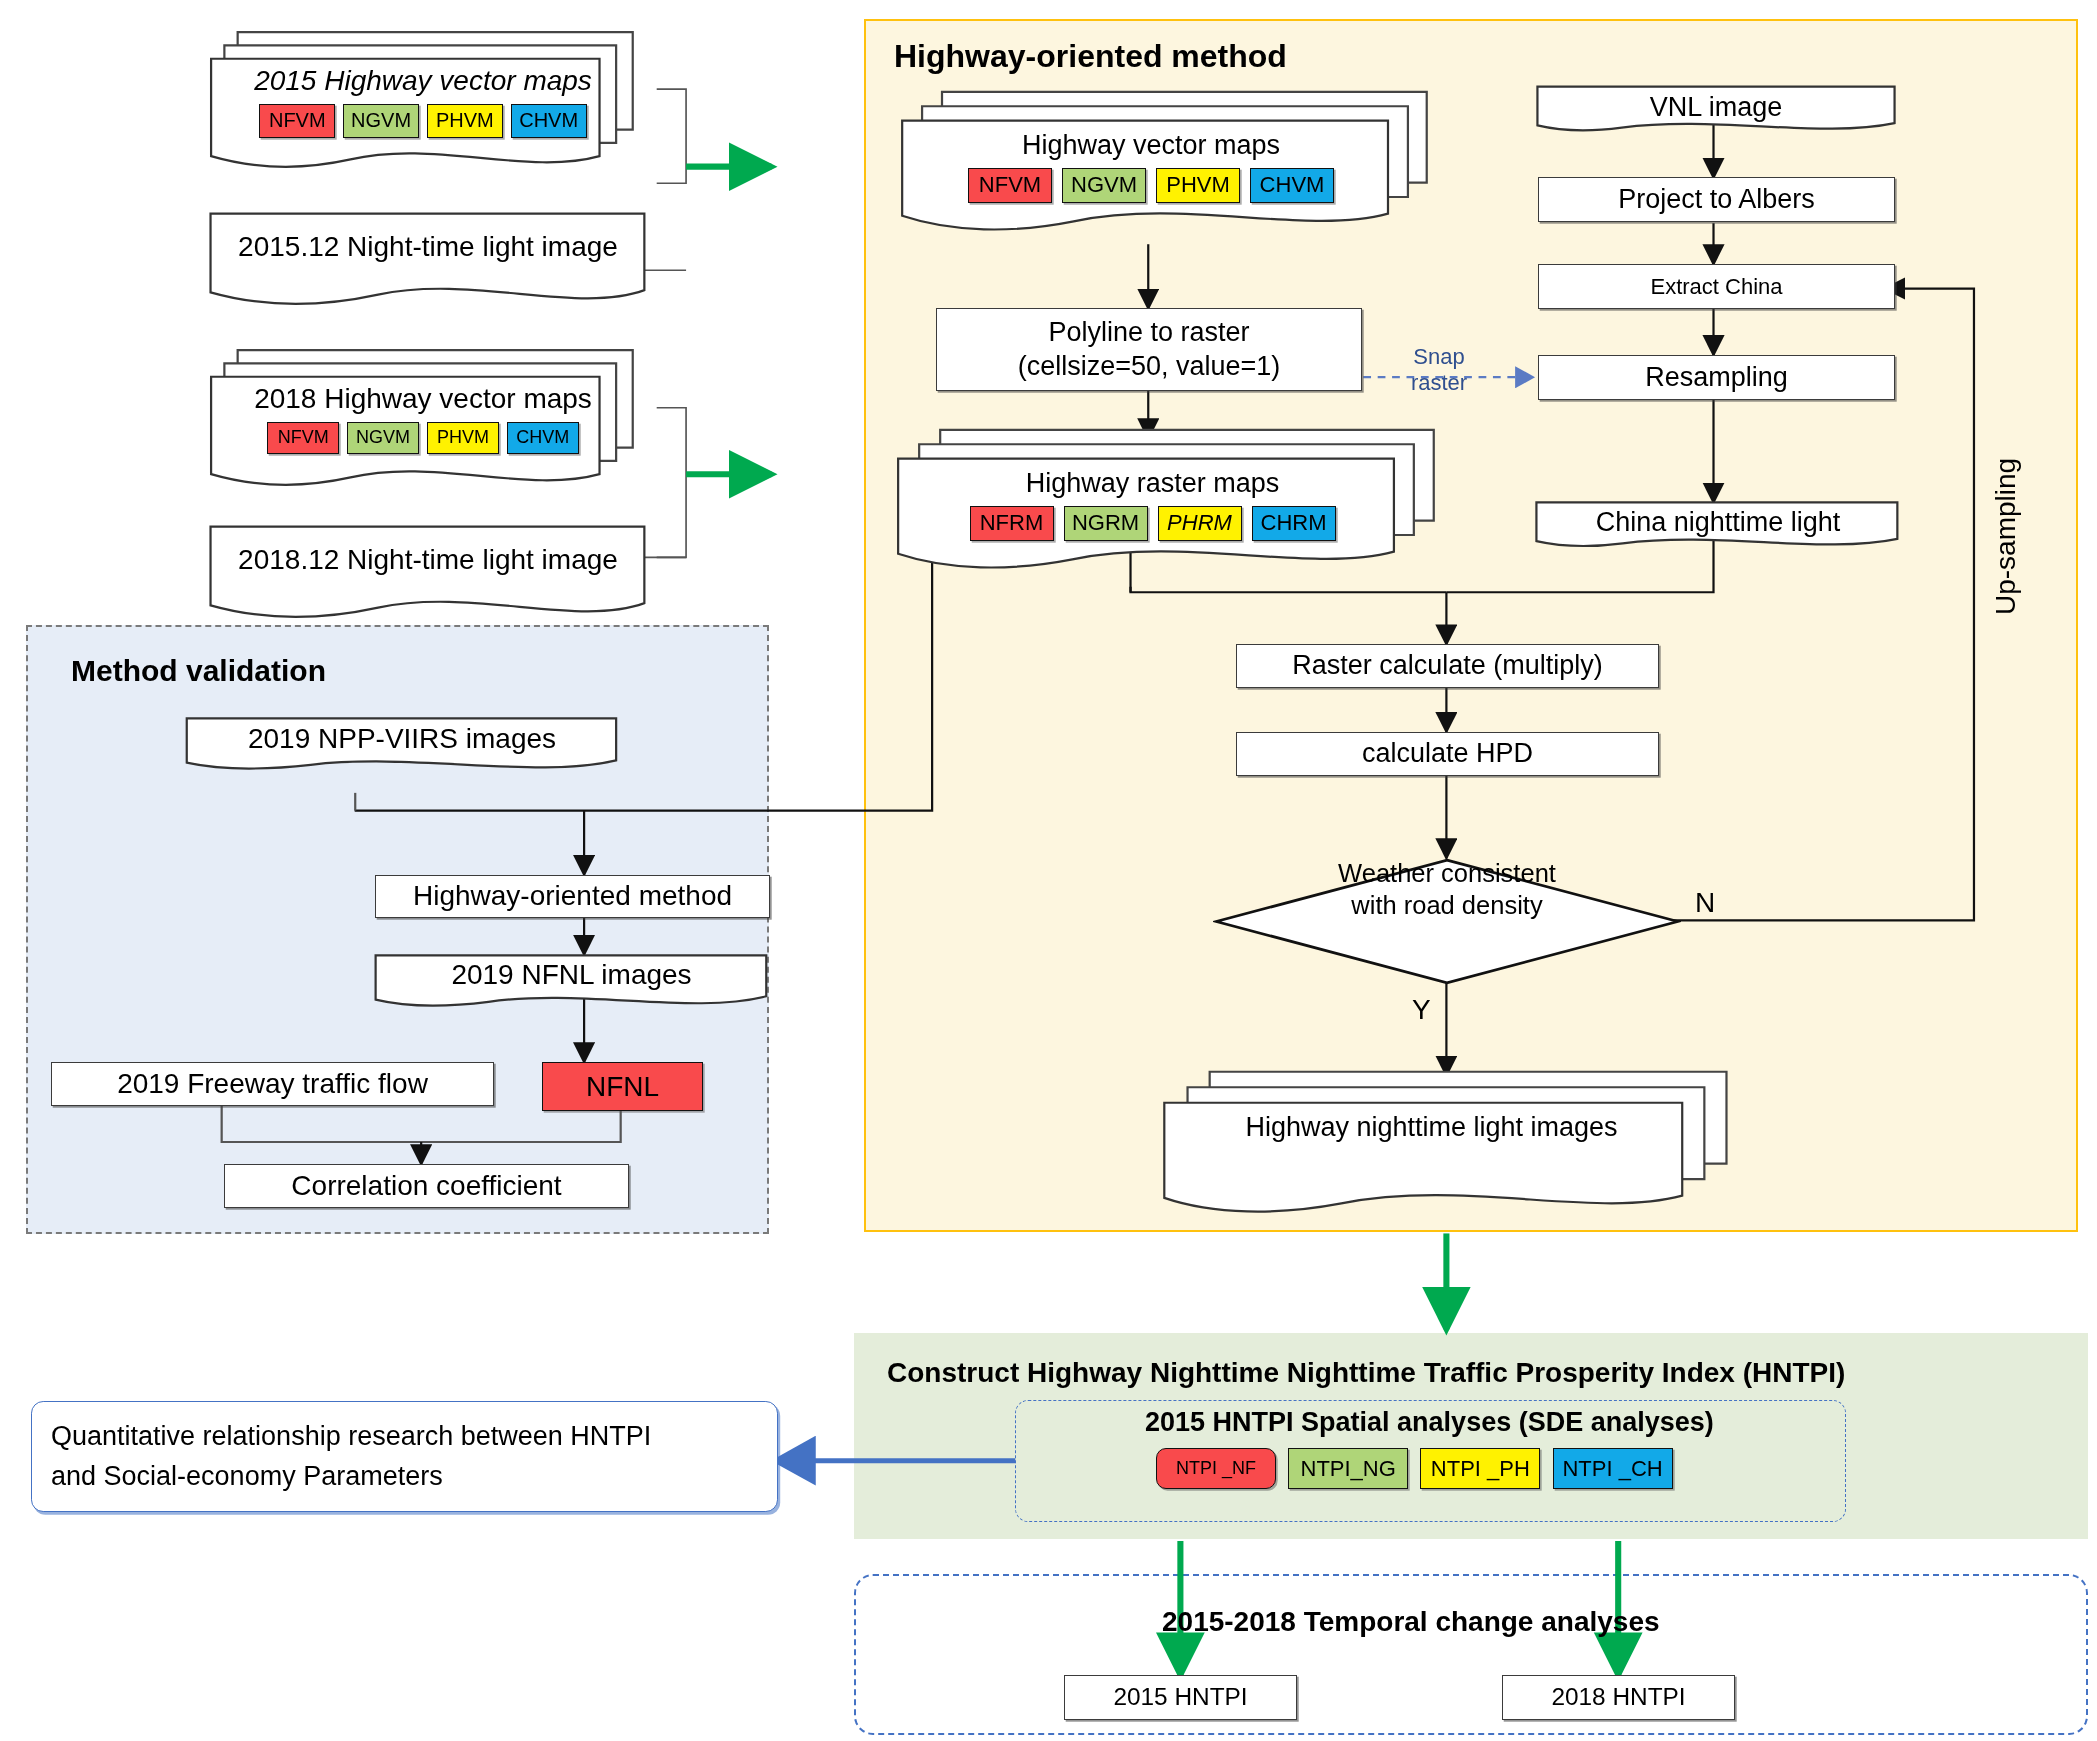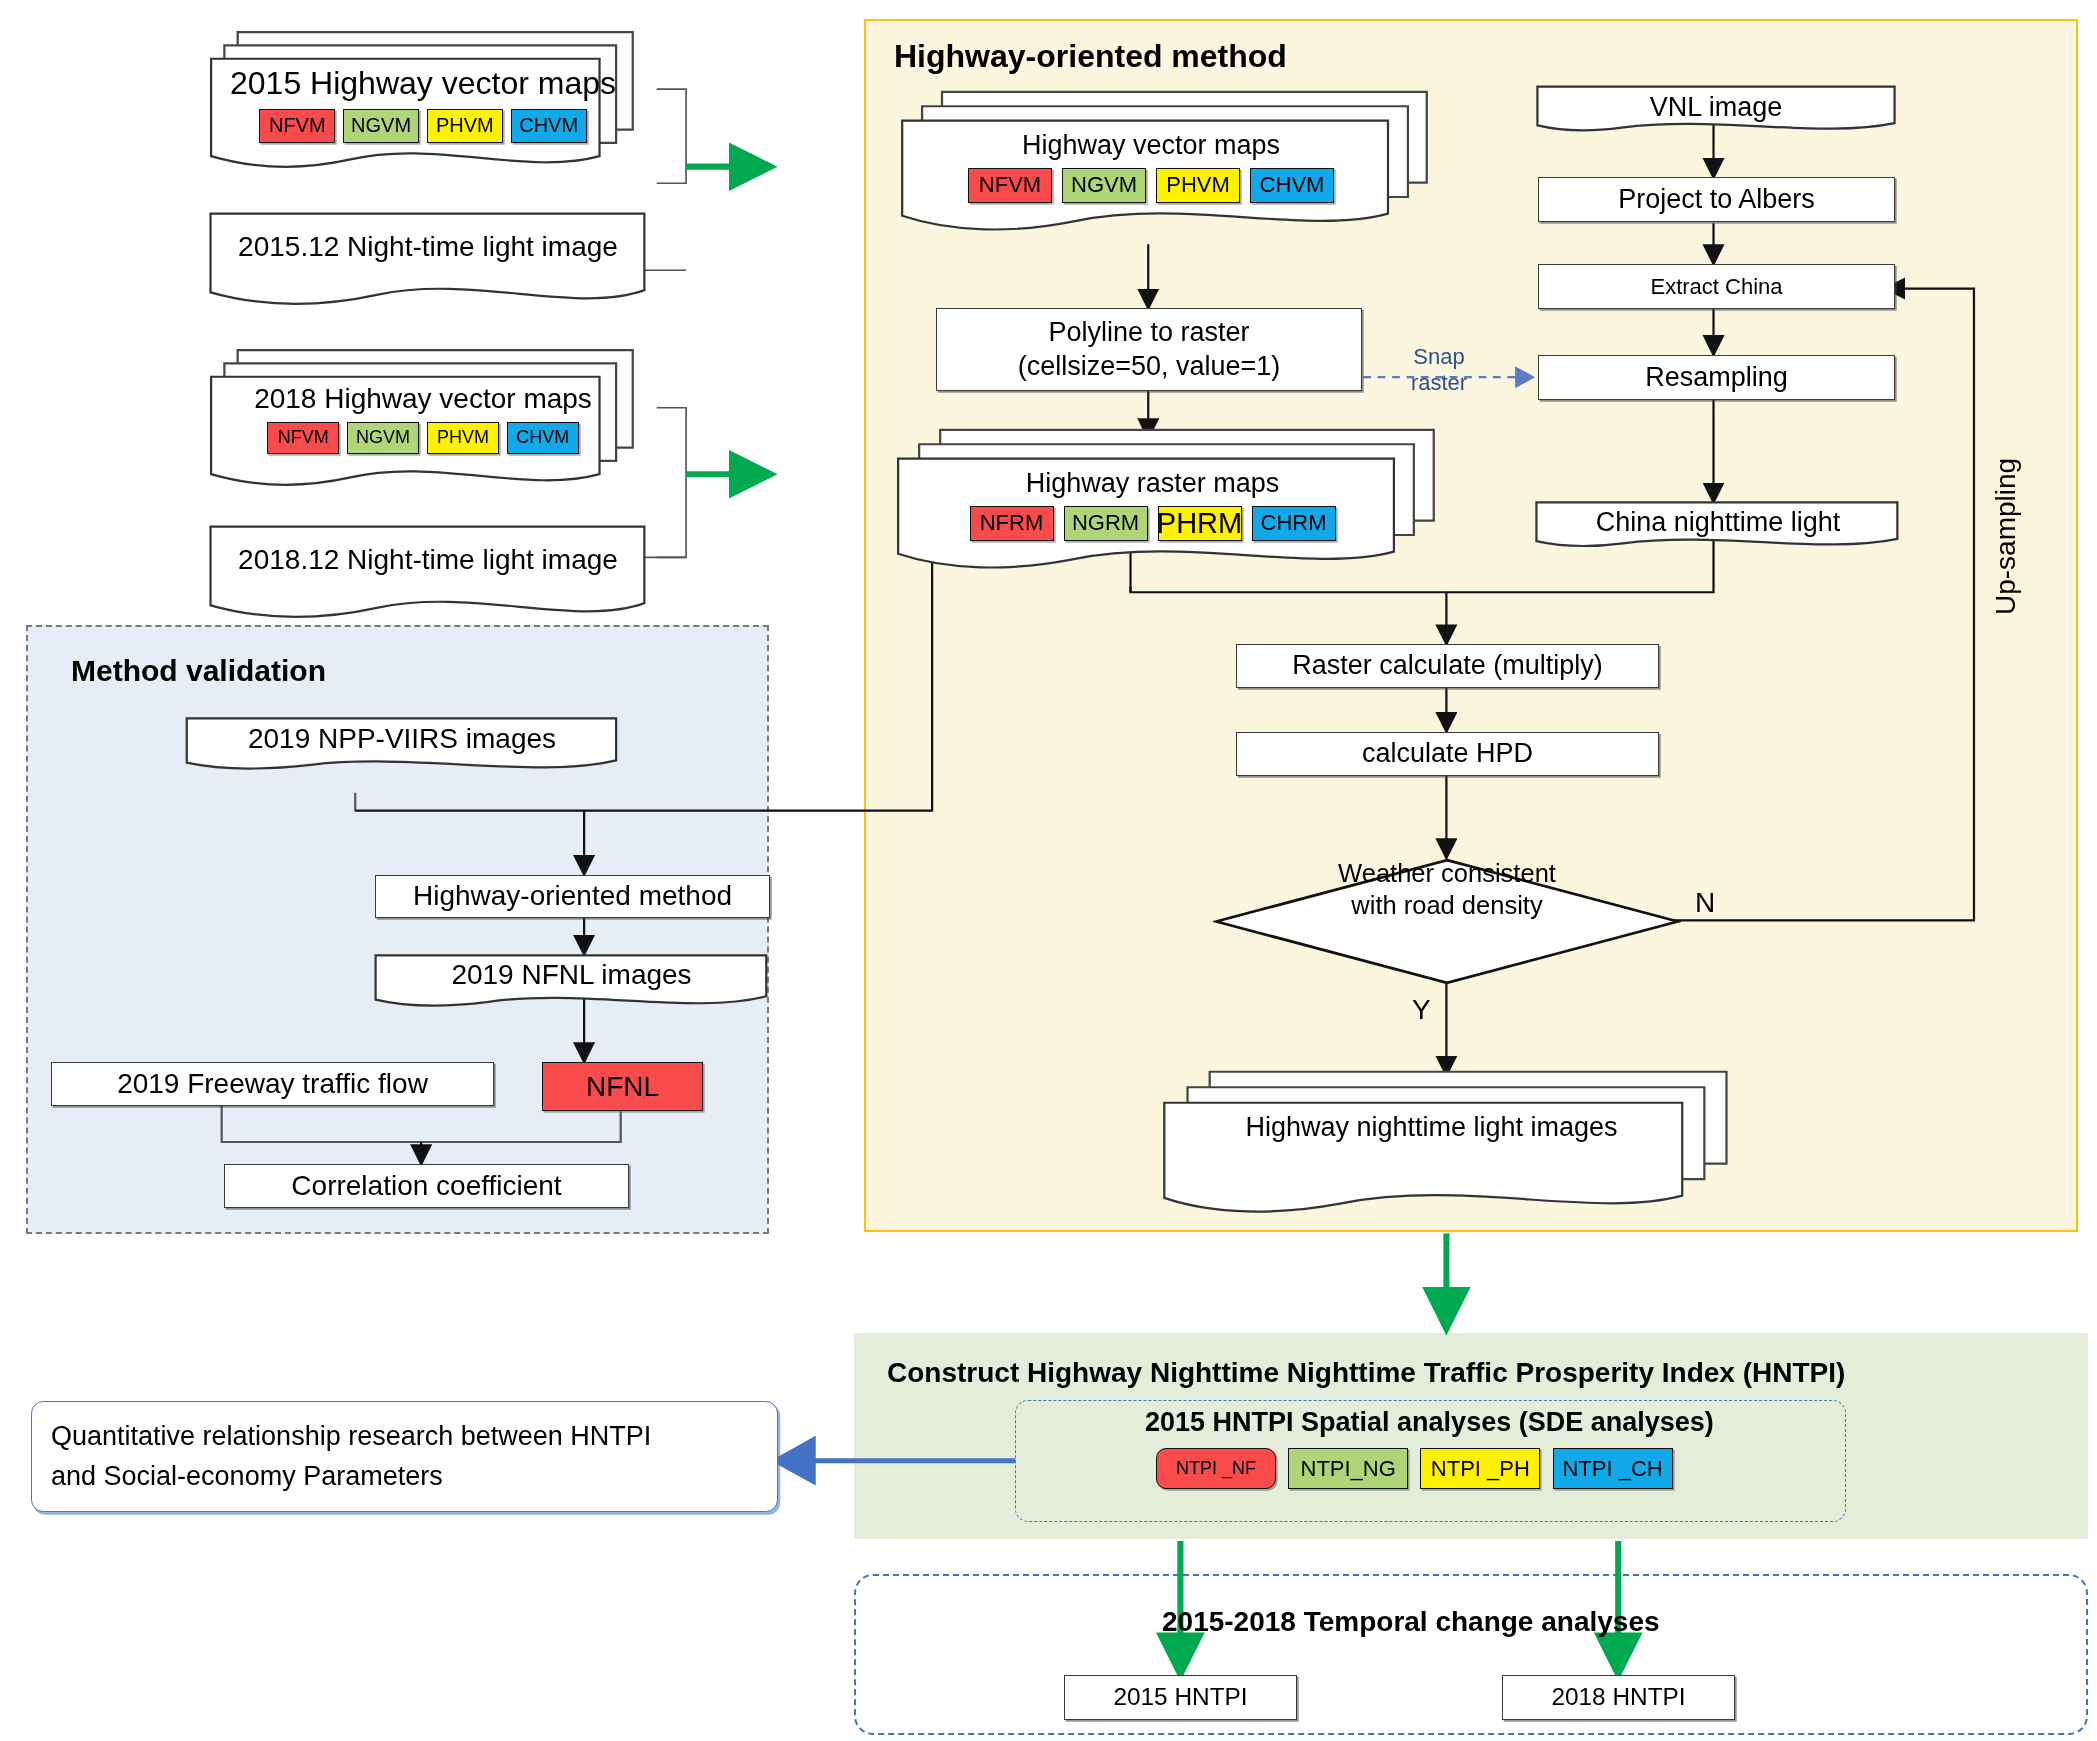--- a/index.html
+++ b/index.html
@@ -161,21 +161,21 @@
     </g>
   </svg>
 
   <div class="doc" style="left:195px;top:20px;width:466px;height:166px;">
     <svg width="466" height="166" viewBox="0 0 840 300">
       <path d="M76,22 H790 V198 H76 Z" fill="#fff" stroke="#444" stroke-width="4"></path>
       <path d="M52,46 H760 V222 H52 Z" fill="#fff" stroke="#444" stroke-width="4"></path>
       <path d="M28,70 H730 V246 C600,282 430,216 280,252 C190,272 110,270 28,246 Z" fill="#fff" stroke="#333" stroke-width="4"></path>
     </svg>
     <div class="doc-content" style="padding-top:45px;">
-      <div class="doc-title" style="font-size:32px;margin-left:-10px;">2015 Highway vector maps</div>
+      <div class="doc-title" style="font-size:28px;margin-left:-10px;font-style:italic;">2015 Highway vector maps</div>
       <div class="chips" style="gap:7.8px;margin-top:6.7px;margin-left:-10px;">
         <div class="chip c-red" style="width:76px;height:34px;font-size:20px;">NFVM</div>
         <div class="chip c-green" style="width:76px;height:34px;font-size:20px;">NGVM</div>
         <div class="chip c-yellow" style="width:76px;height:34px;font-size:20px;">PHVM</div>
         <div class="chip c-blue" style="width:76px;height:34px;font-size:20px;">CHVM</div>
       </div>
     </div>
   </div>
 
   <div class="doc" style="left:195px;top:208px;width:466px;height:111px;">
@@ -246,21 +246,21 @@
     <svg width="571" height="166" viewBox="0 0 1030 300">
       <path d="M106,16 H998 V180 H106 Z" fill="#fff" stroke="#444" stroke-width="4"></path>
       <path d="M68,42 H962 V206 H68 Z" fill="#fff" stroke="#444" stroke-width="4"></path>
       <path d="M30,68 H926 V236 C775,276 550,208 345,250 C232,272 120,270 30,240 Z" fill="#fff" stroke="#333" stroke-width="4"></path>
     </svg>
     <div class="doc-content" style="padding-top:47px;">
       <div class="doc-title" style="font-size:27px;margin-left:-28px;">Highway raster maps</div>
       <div class="chips" style="gap:10px;margin-top:6.7px;margin-left:-28px;">
         <div class="chip c-red" style="width:84px;height:35px;font-size:22px;">NFRM</div>
         <div class="chip c-green" style="width:84px;height:35px;font-size:22px;">NGRM</div>
-        <div class="chip c-yellow" style="width:84px;height:35px;font-size:29px;">PHRM</div>
+        <div class="chip c-yellow" style="width:84px;height:35px;font-size:22px;font-style:italic;">PHRM</div>
         <div class="chip c-blue" style="width:84px;height:35px;font-size:22px;">CHRM</div>
       </div>
     </div>
   </div>
 
   <div class="doc" style="left:1533px;top:83px;width:366px;height:67px;">
     <svg width="366" height="67" viewBox="0 0 660 120">
       <path d="M8,6 H652 V72 C520,100 330,58 160,80 C100,88 50,86 8,76 Z" fill="#fff" stroke="#333" stroke-width="4"></path>
     </svg>
     <div class="doc-content" style="padding-top:9px;">

